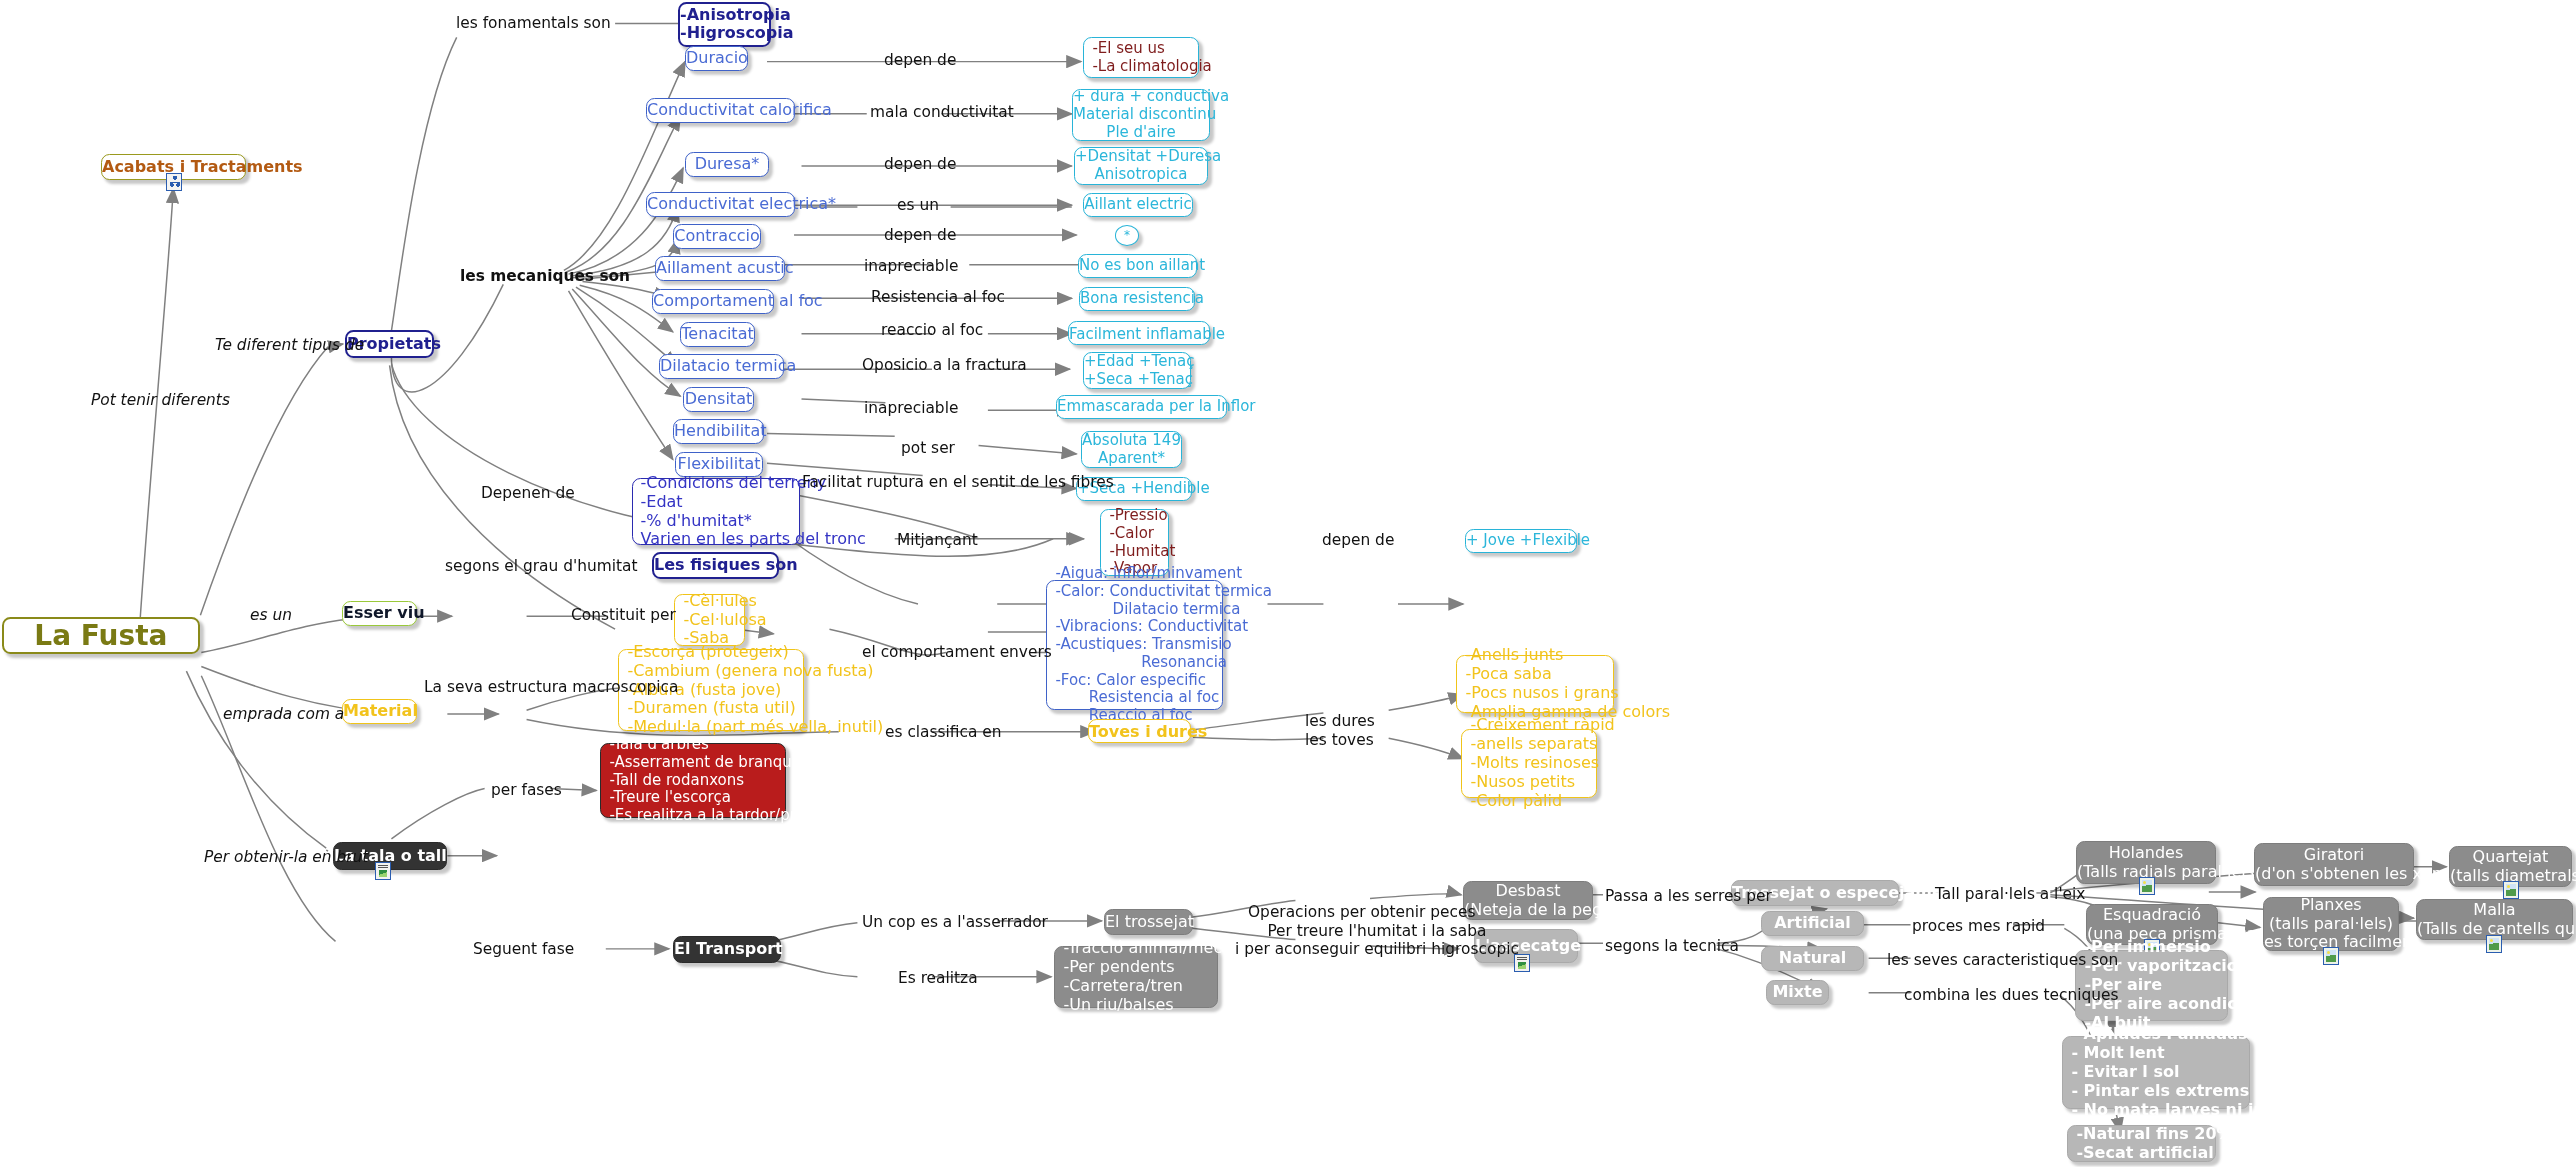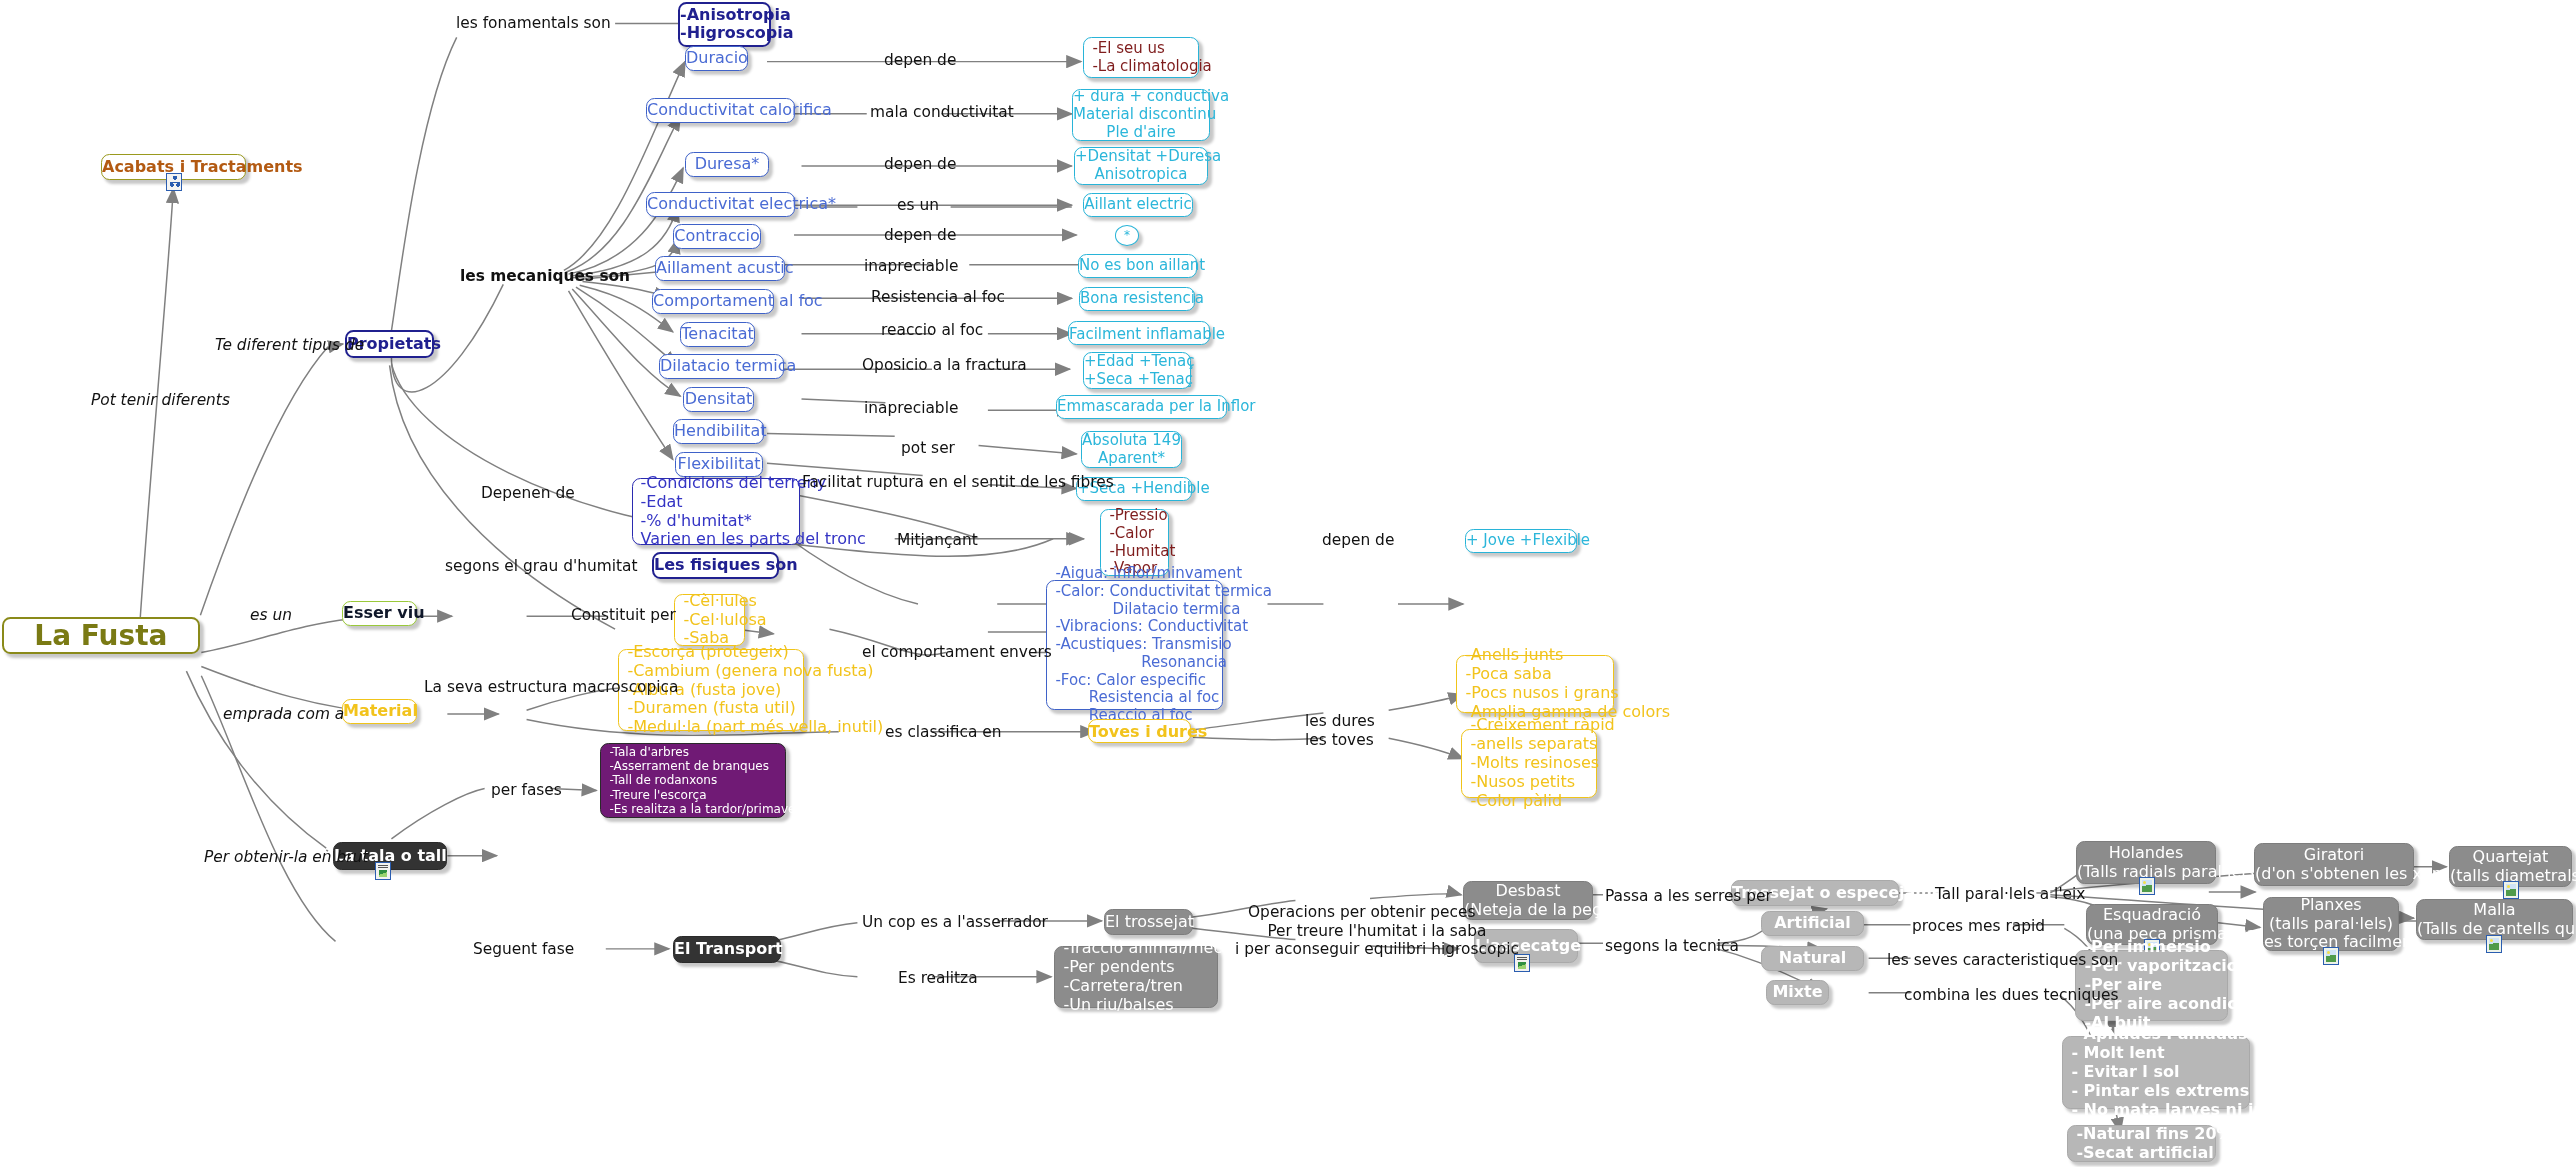--- a/index.html
+++ b/index.html
@@ -20,21 +20,21 @@
   .n-navy{background:#ffffff;border:2.3px solid #20208f;color:#20208f;font-weight:bold;font-size:16px;}
   .n-navy-l{background:#ffffff;border:1.9px solid #2b2bb0;color:#3434c4;font-size:16px;text-align:left;}
   .n-blue{background:#ffffff;border:1.6px solid #3f62c8;color:#4a6bd4;font-size:16px;}
   .n-blue-l{background:#ffffff;border:1.6px solid #3f62c8;color:#4a6bd4;font-size:16px;text-align:left;}
   .n-cyan{background:#ffffff;border:1.6px solid #28b4d8;color:#2bb6da;font-size:15px;}
   .n-cyan-l{background:#ffffff;border:1.6px solid #28b4d8;color:#7f1d1d;font-size:15px;text-align:left;}
   .n-green{background:#ffffff;border:1.9px solid #9ac93a;color:#0f172a;font-weight:bold;font-size:16px;}
   .n-yellow{background:#ffffff;border:1.9px solid #f0c419;color:#f2c31c;font-weight:bold;font-size:16px;}
   .n-yellow-l{background:#ffffff;border:1.9px solid #f0c419;color:#f2c31c;font-size:16px;text-align:left;}
   .n-dark{background:#333333;border:0.9px solid #2a2a2a;color:#ffffff;font-weight:bold;font-size:16px;}
-  .n-dark-l{background:#701a75;border:0.9px solid #2a2a2a;color:#ffffff;font-size:12px;text-align:left;justify-content:flex-end;}
+  .n-dark-l{background:#b91c1c;border:0.9px solid #2a2a2a;color:#ffffff;font-size:15px;text-align:left;justify-content:flex-end;}
   .n-gray{background:#8c8c8c;border:0.9px solid #7d7d7d;color:#ffffff;font-size:16px;}
   .n-gray-l{background:#8c8c8c;border:0.9px solid #7d7d7d;color:#ffffff;font-size:16px;text-align:left;}
   .n-gray2{background:#b7b7b7;border:0.9px solid #a9a9a9;color:#ffffff;font-weight:bold;font-size:16px;}
   .n-gray2-l{background:#b7b7b7;border:0.9px solid #a9a9a9;color:#ffffff;font-weight:bold;font-size:16px;text-align:left;}
   .n-circle{border-radius:50%;}
 
   .lbl{position:absolute;color:#111;font-size:15.4px;white-space:pre;line-height:1.2;}
   .lbl.italic{font-style:italic;}
   .lbl.bold{font-weight:bold;}
   .lbl.ctr{text-align:center;}

